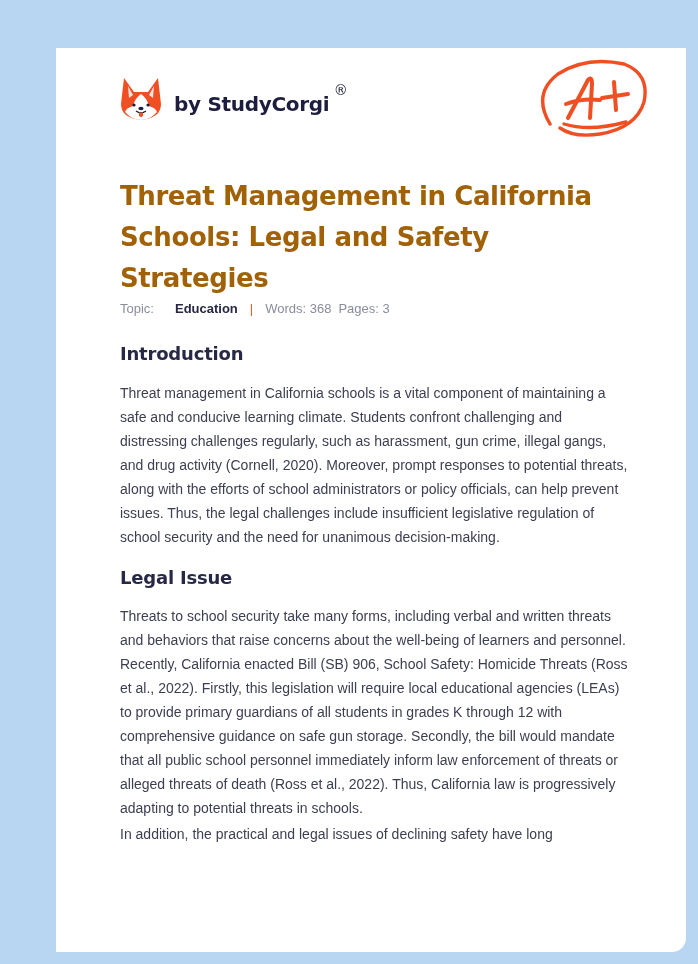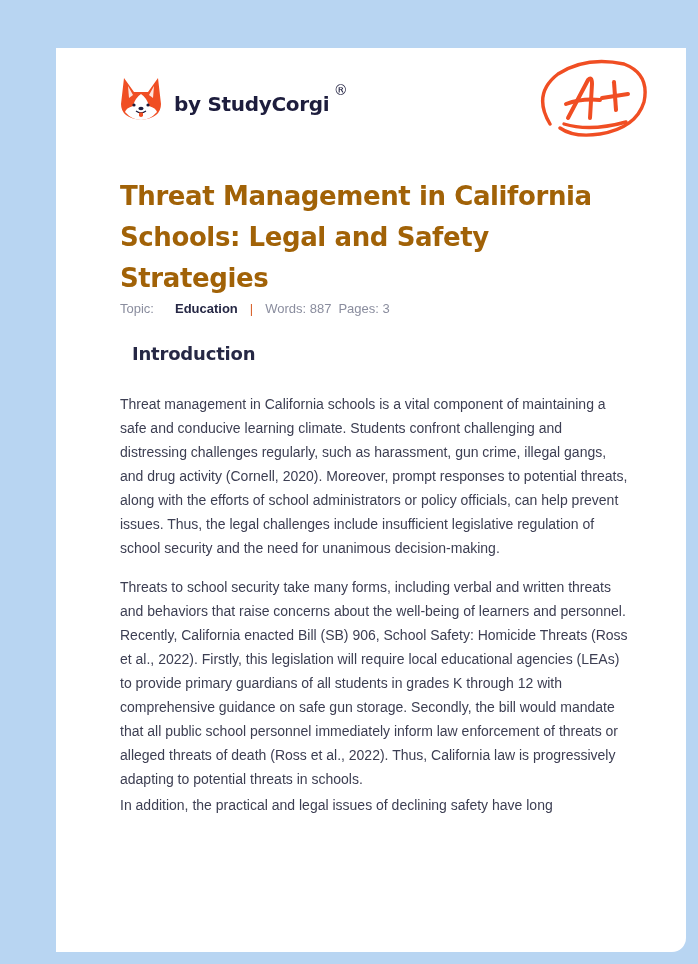--- a/index.html
+++ b/index.html
@@ -73,37 +73,37 @@
       font-size: 13px;
       color: #8a8d9e;
       display: flex;
       align-items: center;
       height: 18px;
     }
     .meta .topic-value { color: #262845; font-weight: bold; margin-left: 4px; padding-left: 17px; }
     .meta .sep { color: #d9622c; margin: 0 12px; }
     .meta .pages { margin-left: 7px; }
     h2 {
-      margin: 12px;
+      margin: 0;
       font-family: "DejaVu Sans", sans-serif;
       font-weight: bold;
       font-size: 18px;
       color: #262845;
       letter-spacing: -0.2px;
     }
     .h-intro { margin-top: 26px; line-height: 22px; }
     .h-legal { margin-top: 18px; line-height: 22px; }
     p {
       margin: 0;
       font-family: "Liberation Sans", sans-serif;
       font-size: 14px;
       line-height: 24px;
       color: #3c3e52;
     }
-    .p-intro { margin-top: 27px; }
+    .p-intro { margin-top: 16px; }
     .p-legal { margin-top: 15px; }
     .p-addition { margin-top: 2px; }
   </style>
 </head>
 <body>
 
 <div class="card">
 
   <div class="logo">
     <svg class="corgi" viewBox="0 0 42 46">
@@ -132,23 +132,24 @@
     <path d="M76 24 L78 52" stroke="#f04e23" stroke-width="4" fill="none" stroke-linecap="round"></path>
   </svg>
 
   <div class="content">
     <h1>Threat Management in California Schools: Legal and Safety Strategies</h1>
 
     <div class="meta">
       <span>Topic:</span>
       <span class="topic-value">Education</span>
       <span class="sep">|</span>
-      <span>Words: 887</span>
+      <span>Words: 368</span>
       <span class="pages">Pages: 3</span>
     </div>
 
     <h2 class="h-intro">Introduction</h2>
     <p class="p-intro">Threat management in California schools is a vital component of maintaining a safe and conducive learning climate. Students confront challenging and distressing challenges regularly, such as harassment, gun crime, illegal gangs, and drug activity (Cornell, 2020). Moreover, prompt responses to potential threats, along with the efforts of school administrators or policy officials, can help prevent issues. Thus, the legal challenges include insufficient legislative regulation of school security and the need for unanimous decision-making.</p>
 
+    <h2 class="h-legal">Legal Issue</h2>
     <p class="p-legal">Threats to school security take many forms, including verbal and written threats and behaviors that raise concerns about the well-being of learners and personnel. Recently, California enacted Bill (SB) 906, School Safety: Homicide Threats (Ross et al., 2022). Firstly, this legislation will require local educational agencies (LEAs) to provide primary guardians of all students in grades K through 12 with comprehensive guidance on safe gun storage. Secondly, the bill would mandate that all public school personnel immediately inform law enforcement of threats or alleged threats of death (Ross et al., 2022). Thus, California law is progressively adapting to potential threats in schools.</p>
     <p class="p-addition">In addition, the practical and legal issues of declining safety have long</p>
   </div>
 </div>
 
 </body></html>

